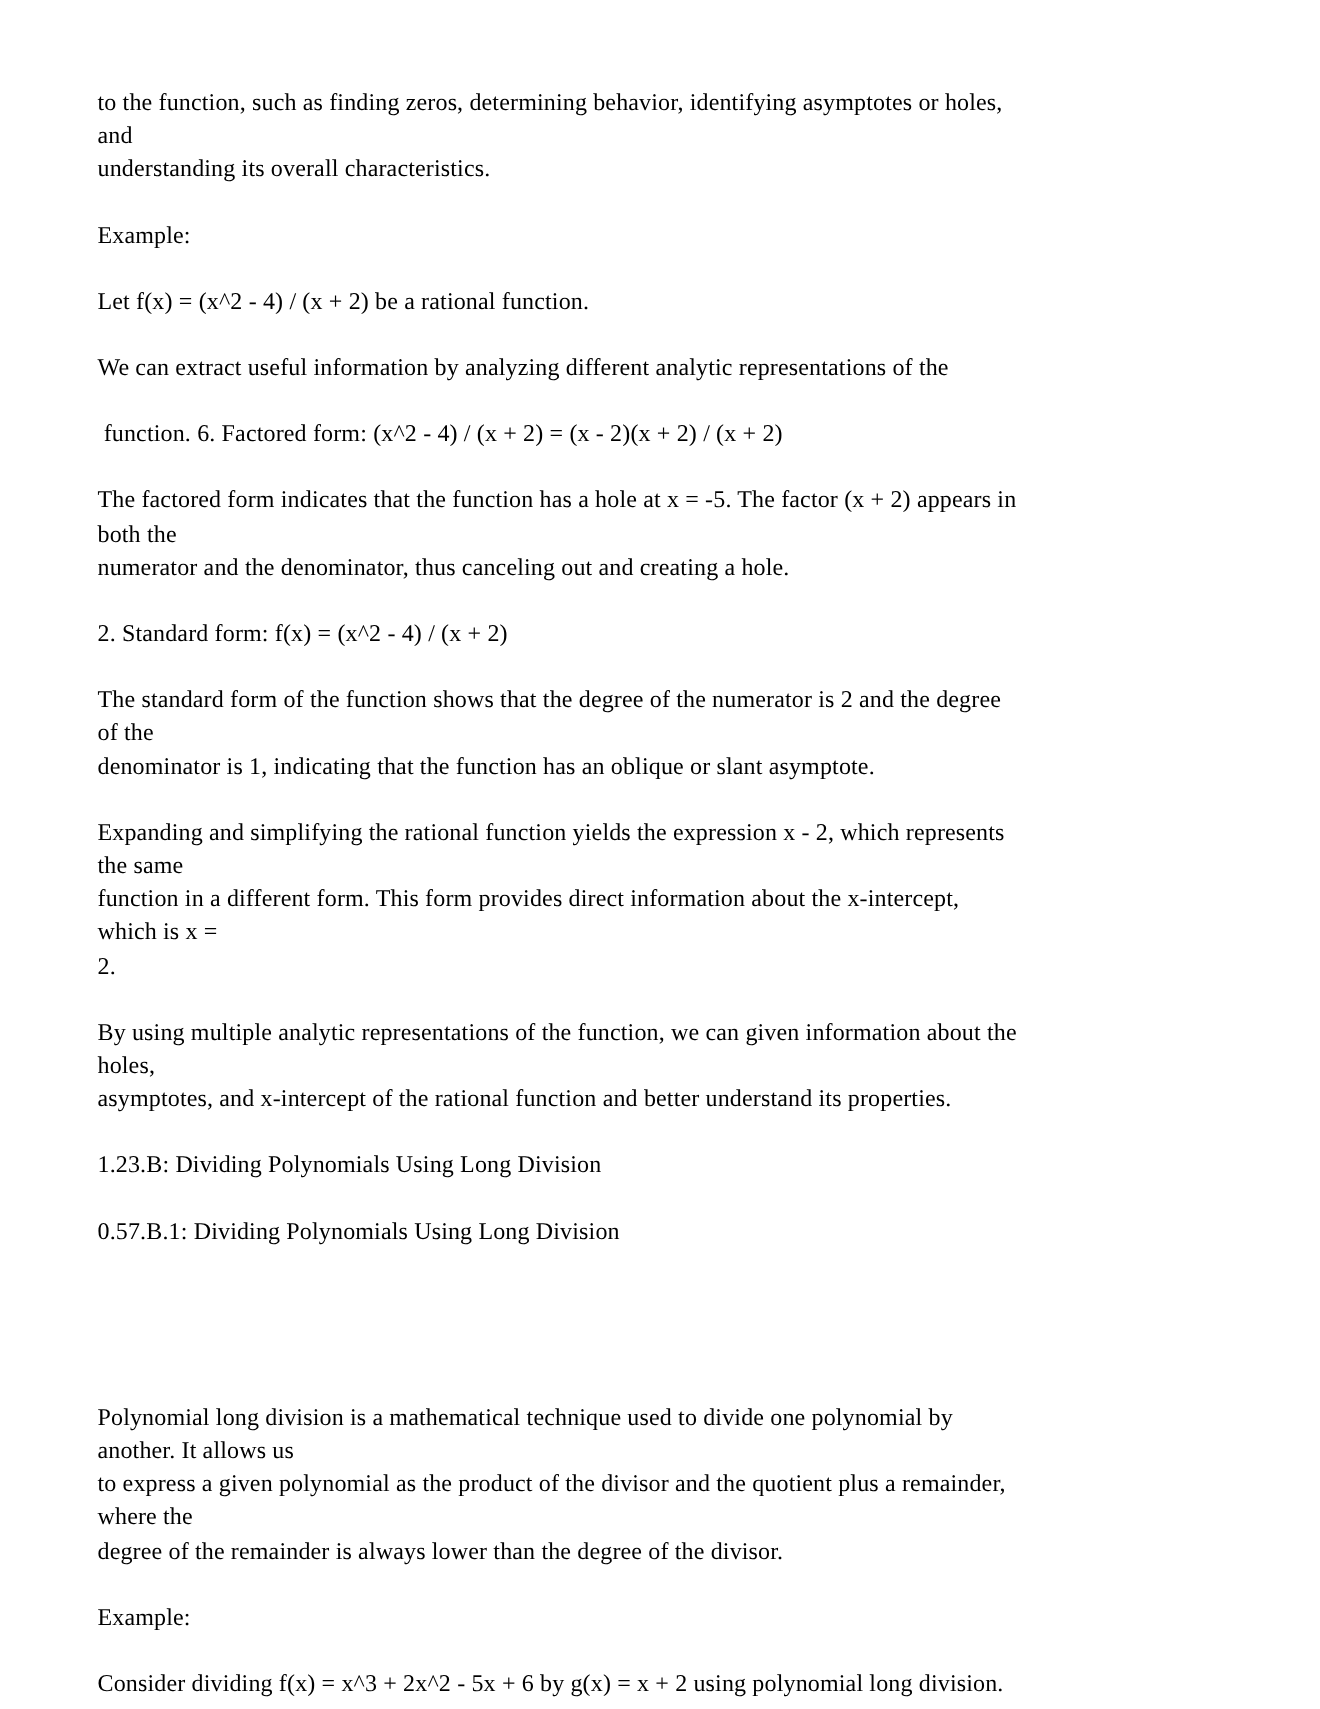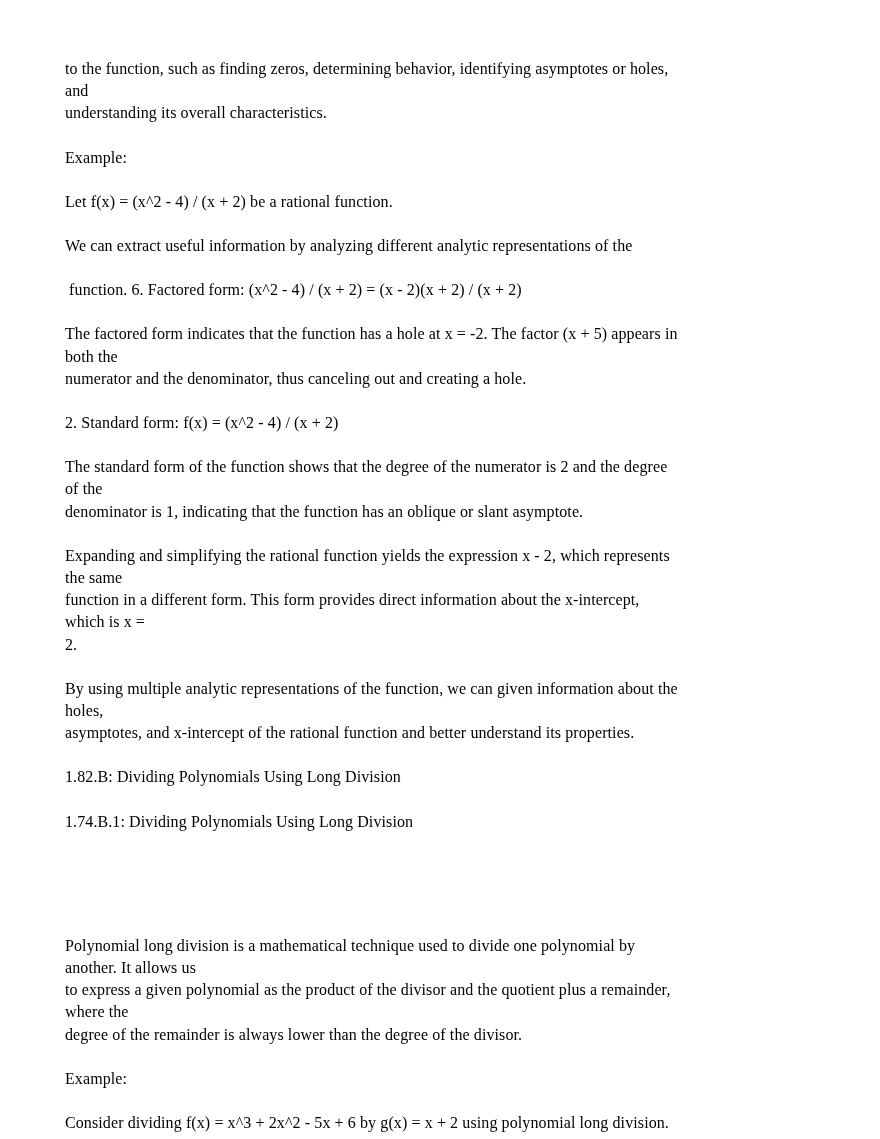--- a/index.html
+++ b/index.html
@@ -32,31 +32,31 @@
 </head>
 <body>
 
 <div class="page">
   <p class="para">to the function, such as finding zeros, determining behavior, identifying asymptotes or holes, and
 understanding its overall characteristics.</p>
   <p class="para">Example:</p>
   <p class="para">Let f(x) = (x^2 - 4) / (x + 2) be a rational function.</p>
   <p class="para">We can extract useful information by analyzing different analytic representations of the</p>
   <p class="para"> function. 6. Factored form: (x^2 - 4) / (x + 2) = (x - 2)(x + 2) / (x + 2)</p>
-  <p class="para">The factored form indicates that the function has a hole at x = -2. The factor (x + 5) appears in both the
+  <p class="para">The factored form indicates that the function has a hole at x = -5. The factor (x + 2) appears in both the
 numerator and the denominator, thus canceling out and creating a hole.</p>
   <p class="para">2. Standard form: f(x) = (x^2 - 4) / (x + 2)</p>
   <p class="para">The standard form of the function shows that the degree of the numerator is 2 and the degree of the
 denominator is 1, indicating that the function has an oblique or slant asymptote.</p>
   <p class="para">Expanding and simplifying the rational function yields the expression x - 2, which represents the same
 function in a different form. This form provides direct information about the x-intercept, which is x =
 2.</p>
   <p class="para">By using multiple analytic representations of the function, we can given information about the holes,
 asymptotes, and x-intercept of the rational function and better understand its properties.</p>
-  <p class="para">1.82.B: Dividing Polynomials Using Long Division</p>
-  <p class="para">1.74.B.1: Dividing Polynomials Using Long Division</p>
+  <p class="para">1.23.B: Dividing Polynomials Using Long Division</p>
+  <p class="para">0.57.B.1: Dividing Polynomials Using Long Division</p>
   <div class="big-gap"></div>
   <p class="para">Polynomial long division is a mathematical technique used to divide one polynomial by another. It allows us
 to express a given polynomial as the product of the divisor and the quotient plus a remainder, where the
 degree of the remainder is always lower than the degree of the divisor.</p>
   <p class="para">Example:</p>
   <p class="para">Consider dividing f(x) = x^3 + 2x^2 - 5x + 6 by g(x) = x + 2 using polynomial long division.</p>
 </div>
 
 </body></html>

